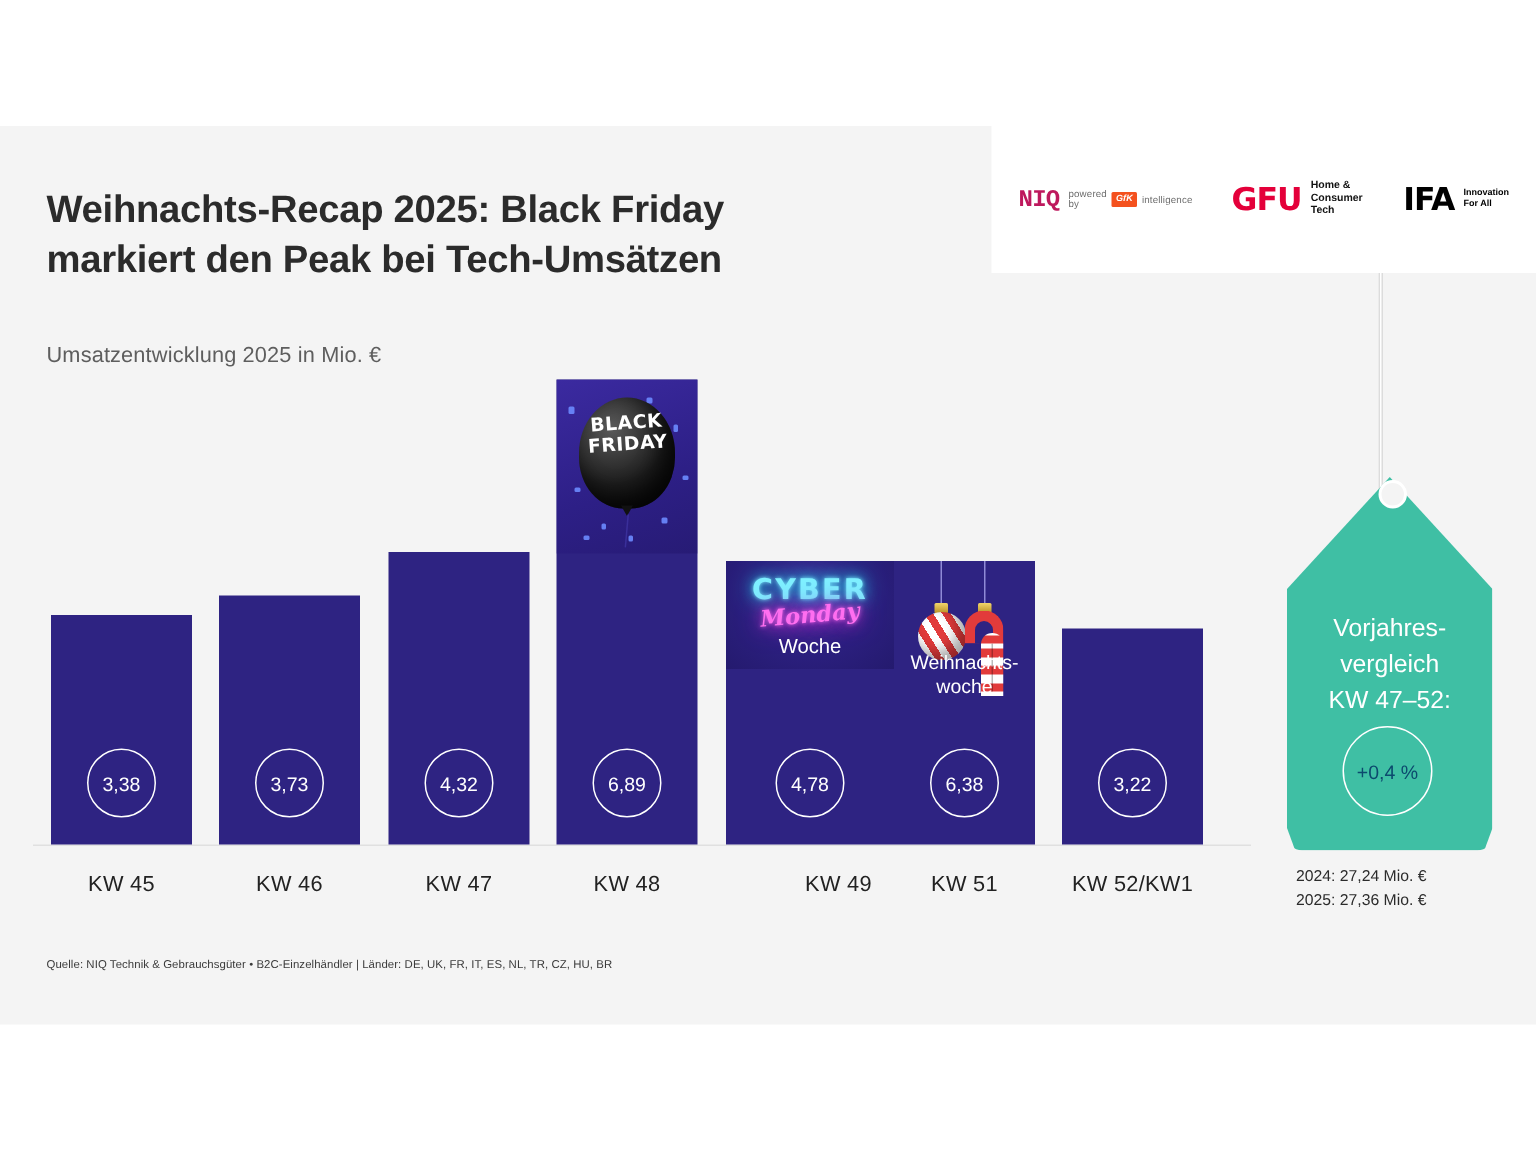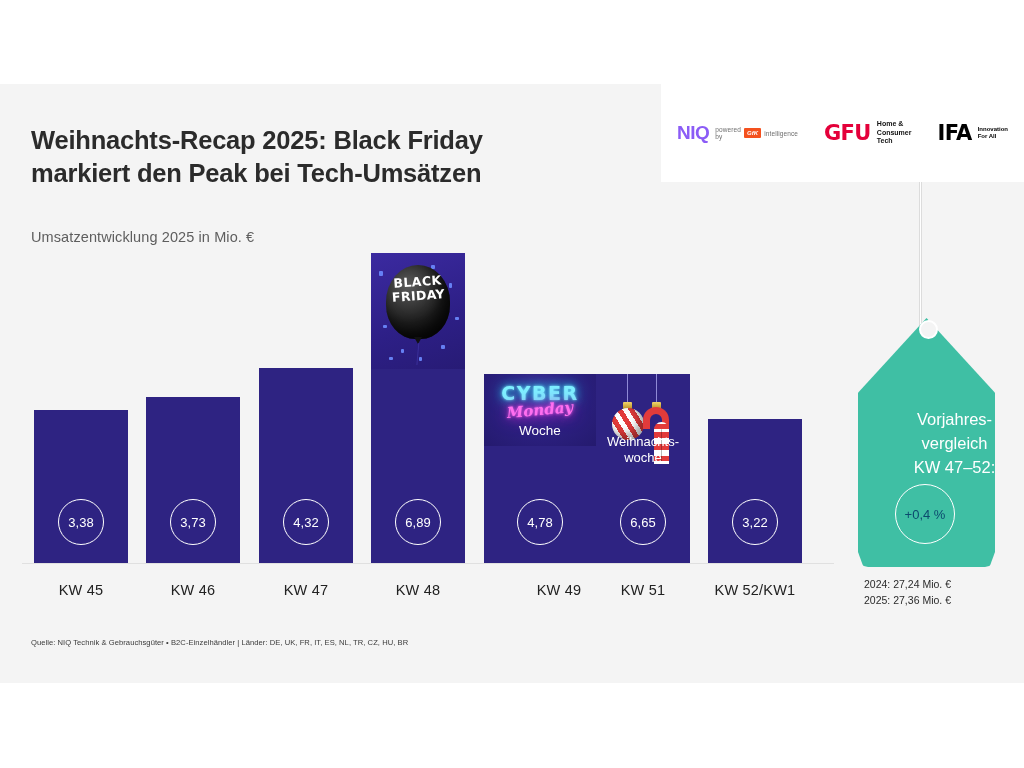--- a/index.html
+++ b/index.html
@@ -14,22 +14,22 @@
     background:#f4f4f4;
   }
 
   
   .logobar {
     position:absolute; left:661px; top:84px; width:363px; height:98px;
     background:#ffffff; display:flex; align-items:center; justify-content:center;
     gap:26px; padding:0 18px;
   }
   .logo { display:flex; align-items:center; gap:6px; }
-  .niq-word { font-size:19px; font-weight:bold; color:#8b5cf6; letter-spacing:-0.5px;
-     font-family:Liberation Sans, sans-serif; }
+  .niq-word { font-size:16px; font-weight:bold; color:#be185d; letter-spacing:-0.5px;
+     font-family:Liberation Mono, monospace; }
   .niq-sub { display:flex; align-items:center; gap:3px; font-size:6.5px; color:#6e6e6e;
      letter-spacing:0.1px; }
   .gfk-box { background:#f4511e; color:#fff; font-size:6px; font-weight:bold;
      padding:2px 3px; border-radius:1px; font-style:italic; }
   .gfu-word { font-size:21px; font-weight:bold; color:#e4003a; letter-spacing:-0.6px;
      font-family:"DejaVu Sans", sans-serif; }
   .gfu-sub { font-size:7px; font-weight:bold; color:#111; line-height:1.25; }
   .ifa-word { font-size:21px; font-weight:bold; color:#000; letter-spacing:-0.6px;
      font-family:"DejaVu Sans", sans-serif; }
   .ifa-sub { font-size:6px; font-weight:bold; color:#000; line-height:1.25; }
@@ -119,21 +119,21 @@
      background:#ffffff; border-left:1px solid #dcdcdc; border-right:1px solid #dcdcdc; }
   .tag {
     position:absolute; left:858px; top:318px; width:137px; height:249px;
     background:#3fbfa4;
     clip-path:polygon(50% 0%, 100% 30%, 100% 94%, 96% 100%, 4% 100%, 0% 94%, 0% 30%);
     border-radius:0 0 10px 10px;
   }
   .tag-hole { position:absolute; left:919px; top:320px; width:19px; height:19px;
      border-radius:50%; border:2.5px solid #ffffff; background:#f4f4f4; }
   .tag-text { position:absolute; left:858px; top:408px; width:137px; text-align:center;
-     color:#ffffff; font-size:16.5px; line-height:1.45;margin-left:28px; }
+     color:#ffffff; font-size:16.5px; line-height:1.45; }
   .tag-circle { position:absolute; left:895px; top:484px; width:60px; height:60px;
      border-radius:50%; border:1.4px solid #ffffff; color:#0c4a6e; font-size:13px;
      display:flex; align-items:center; justify-content:center; }
   .tag-foot { position:absolute; left:864px; top:577px; font-size:10.5px; color:#2b2b2b;
      line-height:1.5;text-align:center; }
 
   
   .source { position:absolute; left:31px; top:638px; font-size:7.6px; color:#3a3a3a;
      letter-spacing:0.05px; }
 </style>
@@ -234,21 +234,21 @@
         <div class="xm-cap" style="left:27px; top:28px;"></div>
         <div class="xm-cap" style="left:56px; top:28px;"></div>
         <div class="ball" style="left:16px; top:34px;"></div>
         <div class="cane-hook" style="left:47px; top:33px;"></div>
         <div class="cane" style="left:58px; top:48px;"></div>
         <div class="xm-label">
           <div>Weihnachts-</div>
           <div>woche</div>
         </div>
       </div>
-      <div class="bubble">6,65</div>
+      <div class="bubble">6,38</div>
     </div>
     <div class="xlabel" style="left:596px; width:94px;">KW 51</div>
 
     <div class="bar" style="left:708px; top:419px; width:94px; height:144px;">
       <div class="bubble">3,22</div>
     </div>
     <div class="xlabel" style="left:703px; width:104px;">KW 52/KW1</div>
   </div>
 
   <div class="tag-string"></div>

